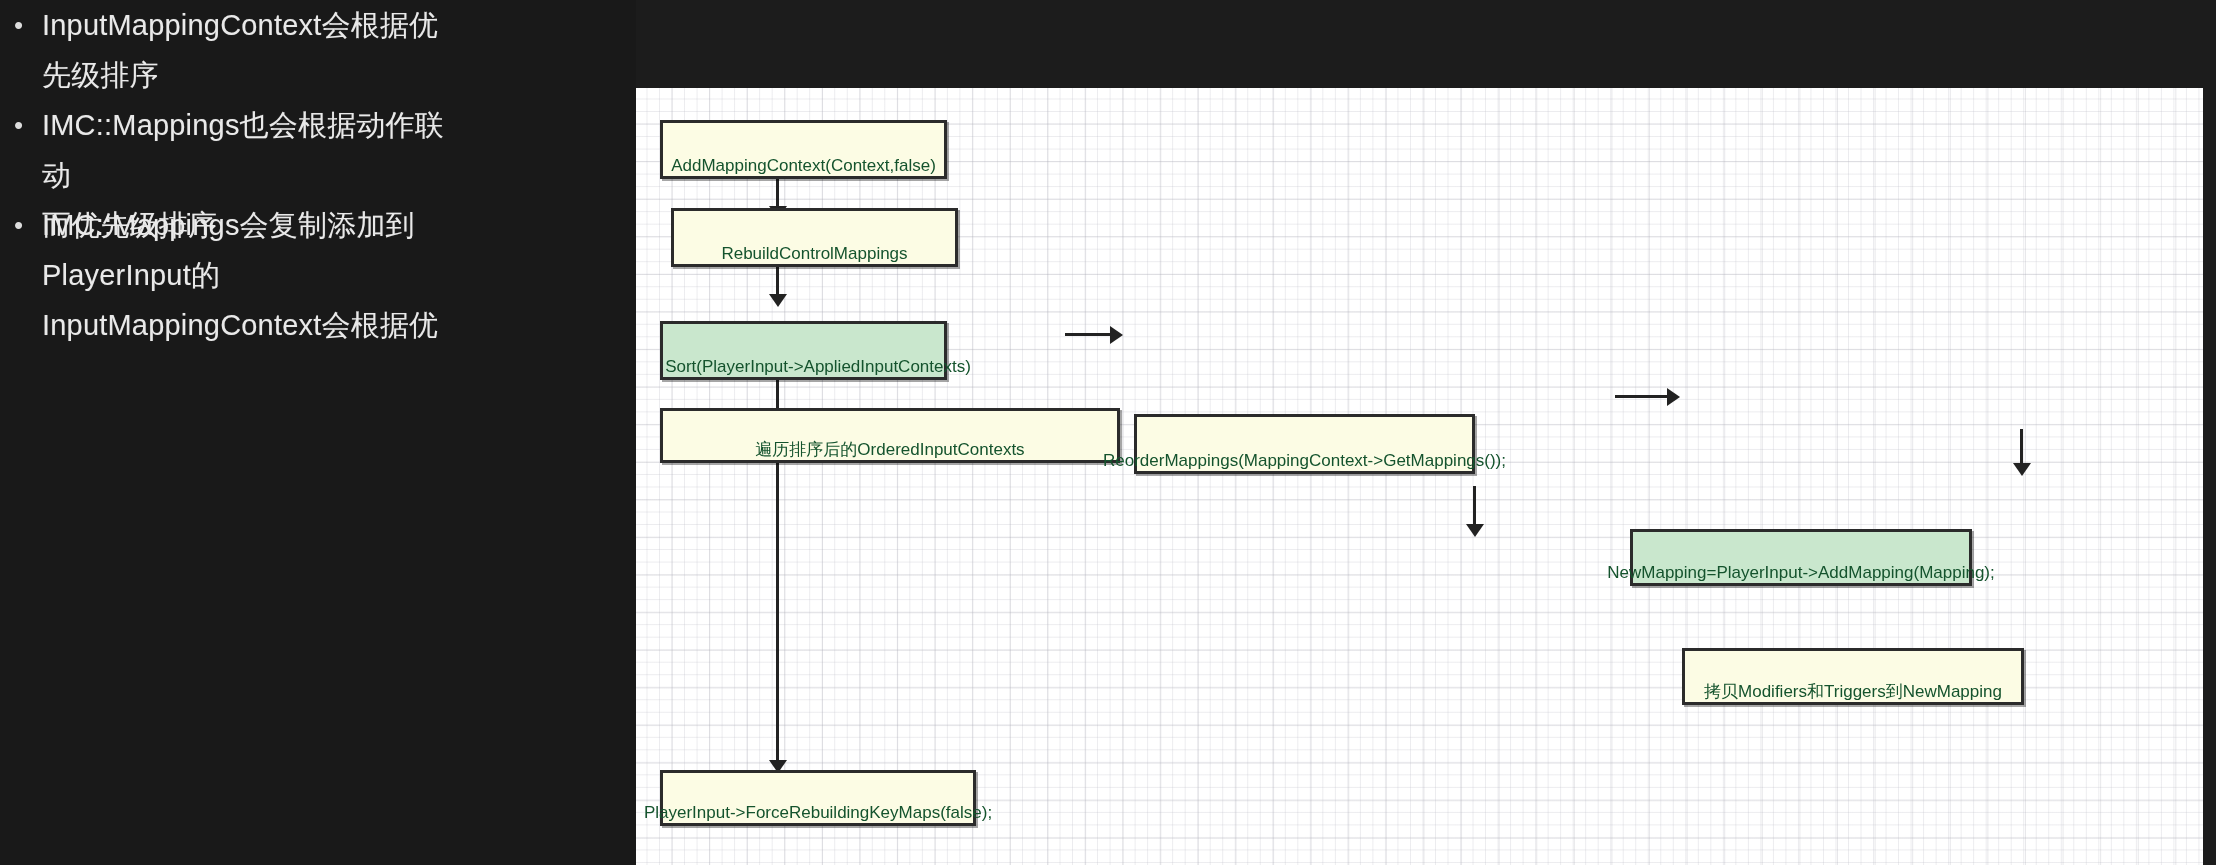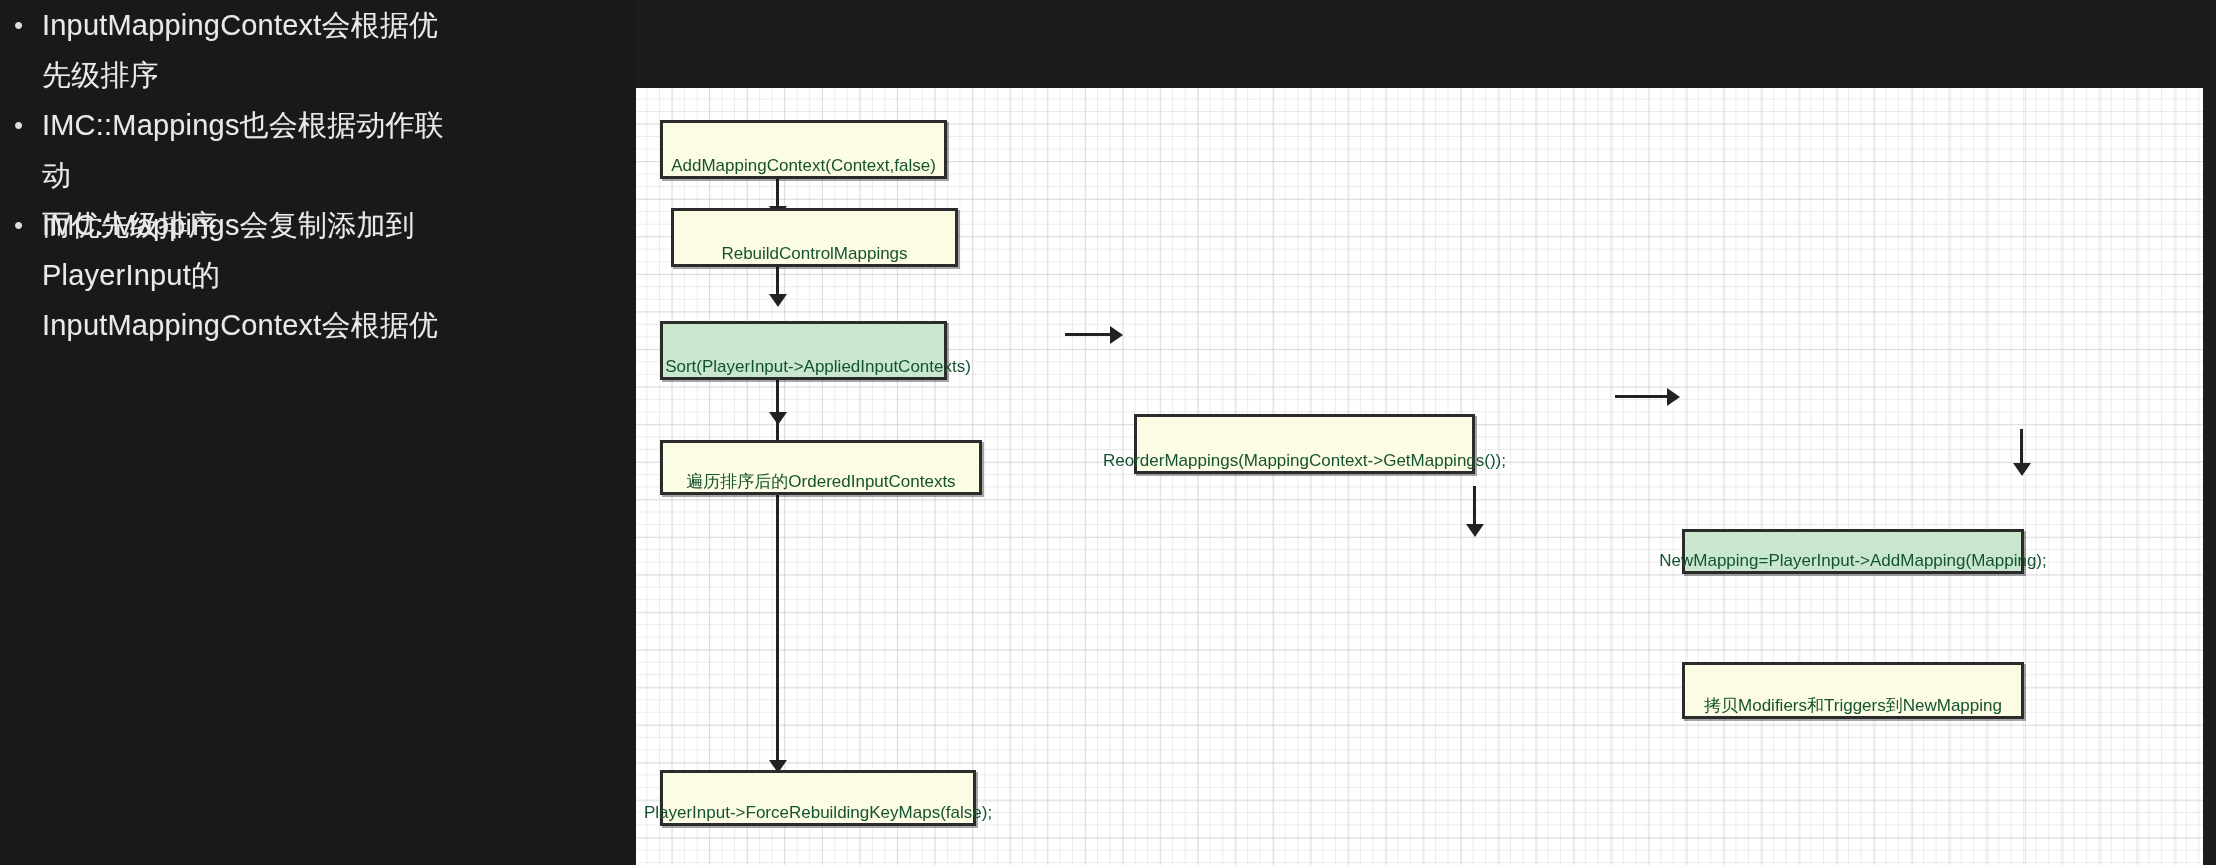--- a/index.html
+++ b/index.html
@@ -148,34 +148,34 @@
     </div>
 
     <div class="node fill-cream" style="left:24px;top:120px;width:287px;height:59px;margin-left:11px;">
       <span>RebuildControlMappings</span>
     </div>
 
     <div class="node fill-green" style="left:24px;top:233px;width:287px;height:59px;padding-left:39px;">
       <span>Sort(PlayerInput-&gt;AppliedInputContexts)</span>
     </div>
 
-    <div class="node fill-cream" style="left:24px;top:352px;width:322px;height:55px;">
+    <div class="node fill-cream" style="left:24px;top:320px;width:460px;height:55px;">
       <span>遍历排序后的OrderedInputContexts</span>
     </div>
 
     <div class="node fill-cream" style="left:498px;top:326px;width:341px;height:60px;">
       <span>ReorderMappings(MappingContext-&gt;GetMappings());</span>
     </div>
 
 
-    <div class="node fill-green" style="left:1046px;top:441px;width:342px;height:45px;">
+    <div class="node fill-green" style="left:994px;top:441px;width:342px;height:57px;">
       <span>NewMapping=PlayerInput-&gt;AddMapping(Mapping);</span>
     </div>
 
-    <div class="node fill-cream" style="left:1046px;top:574px;width:342px;height:57px;">
+    <div class="node fill-cream" style="left:1046px;top:560px;width:342px;height:57px;">
       <span>拷贝Modifiers和Triggers到NewMapping</span>
     </div>
 
     <div class="node fill-cream" style="left:24px;top:682px;width:316px;height:56px;">
       <span>PlayerInput-&gt;ForceRebuildingKeyMaps(false);</span>
     </div>
 
   </div>
 </div>
 

